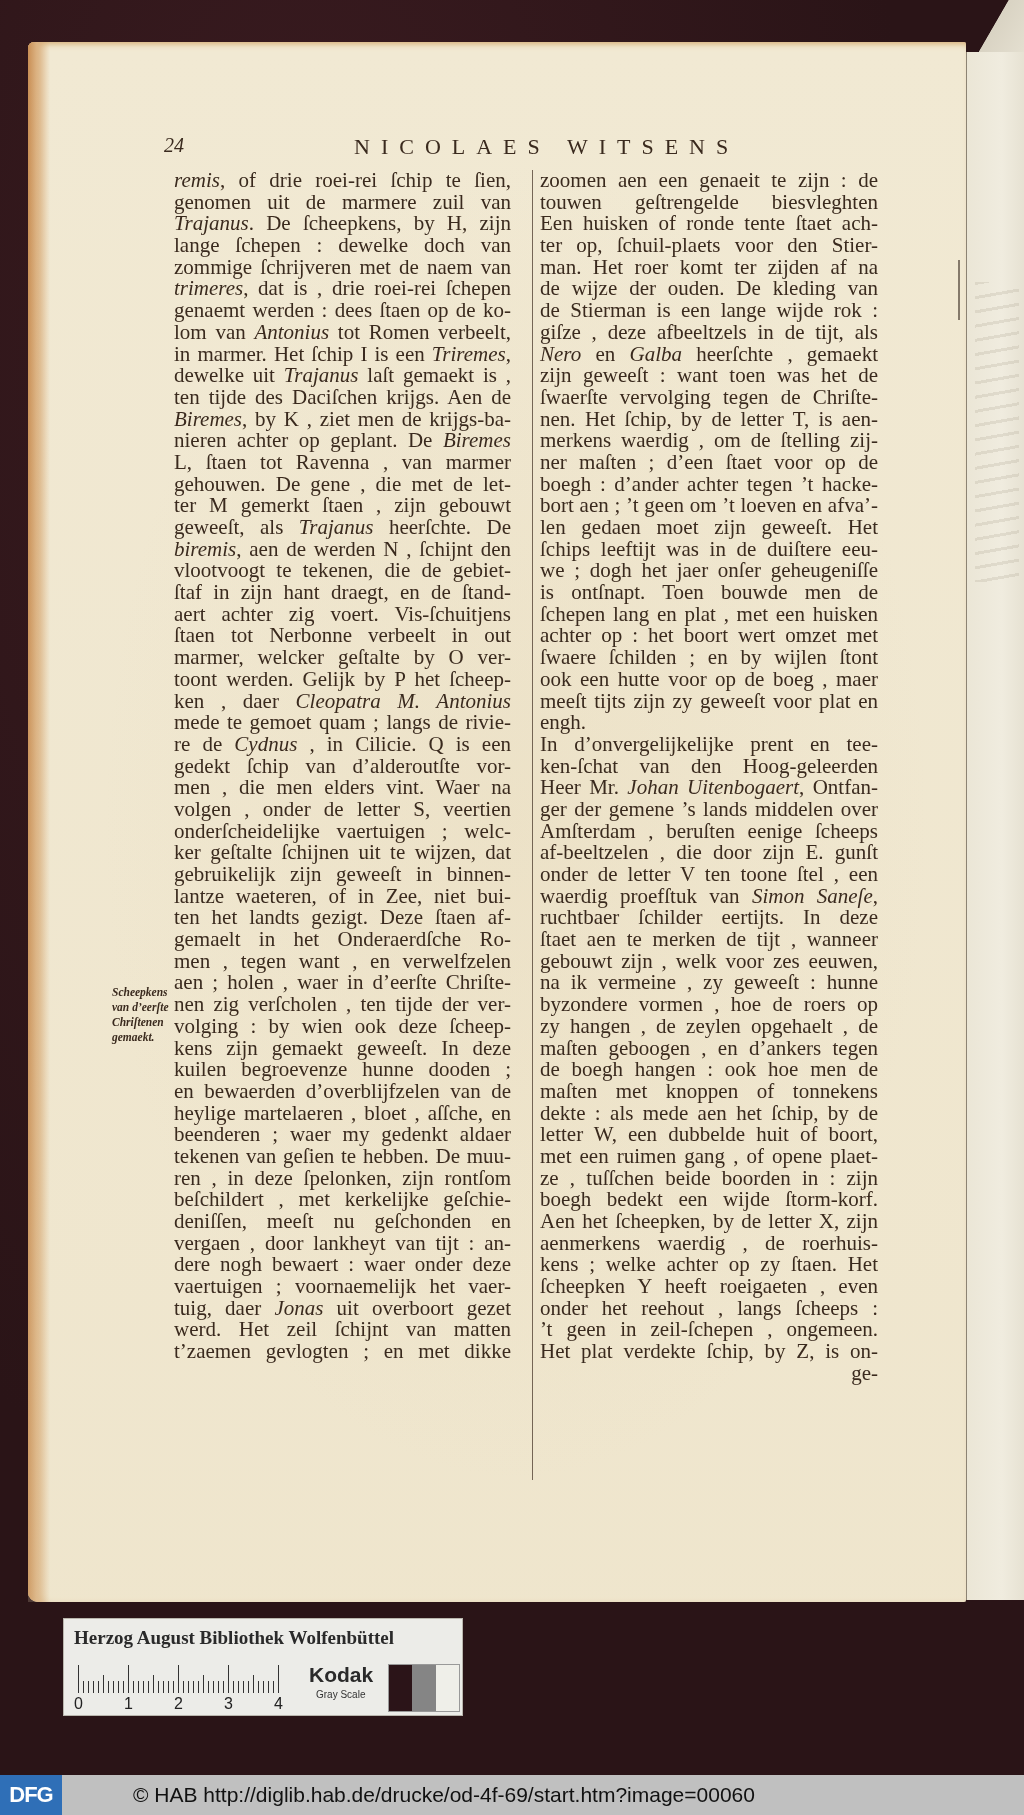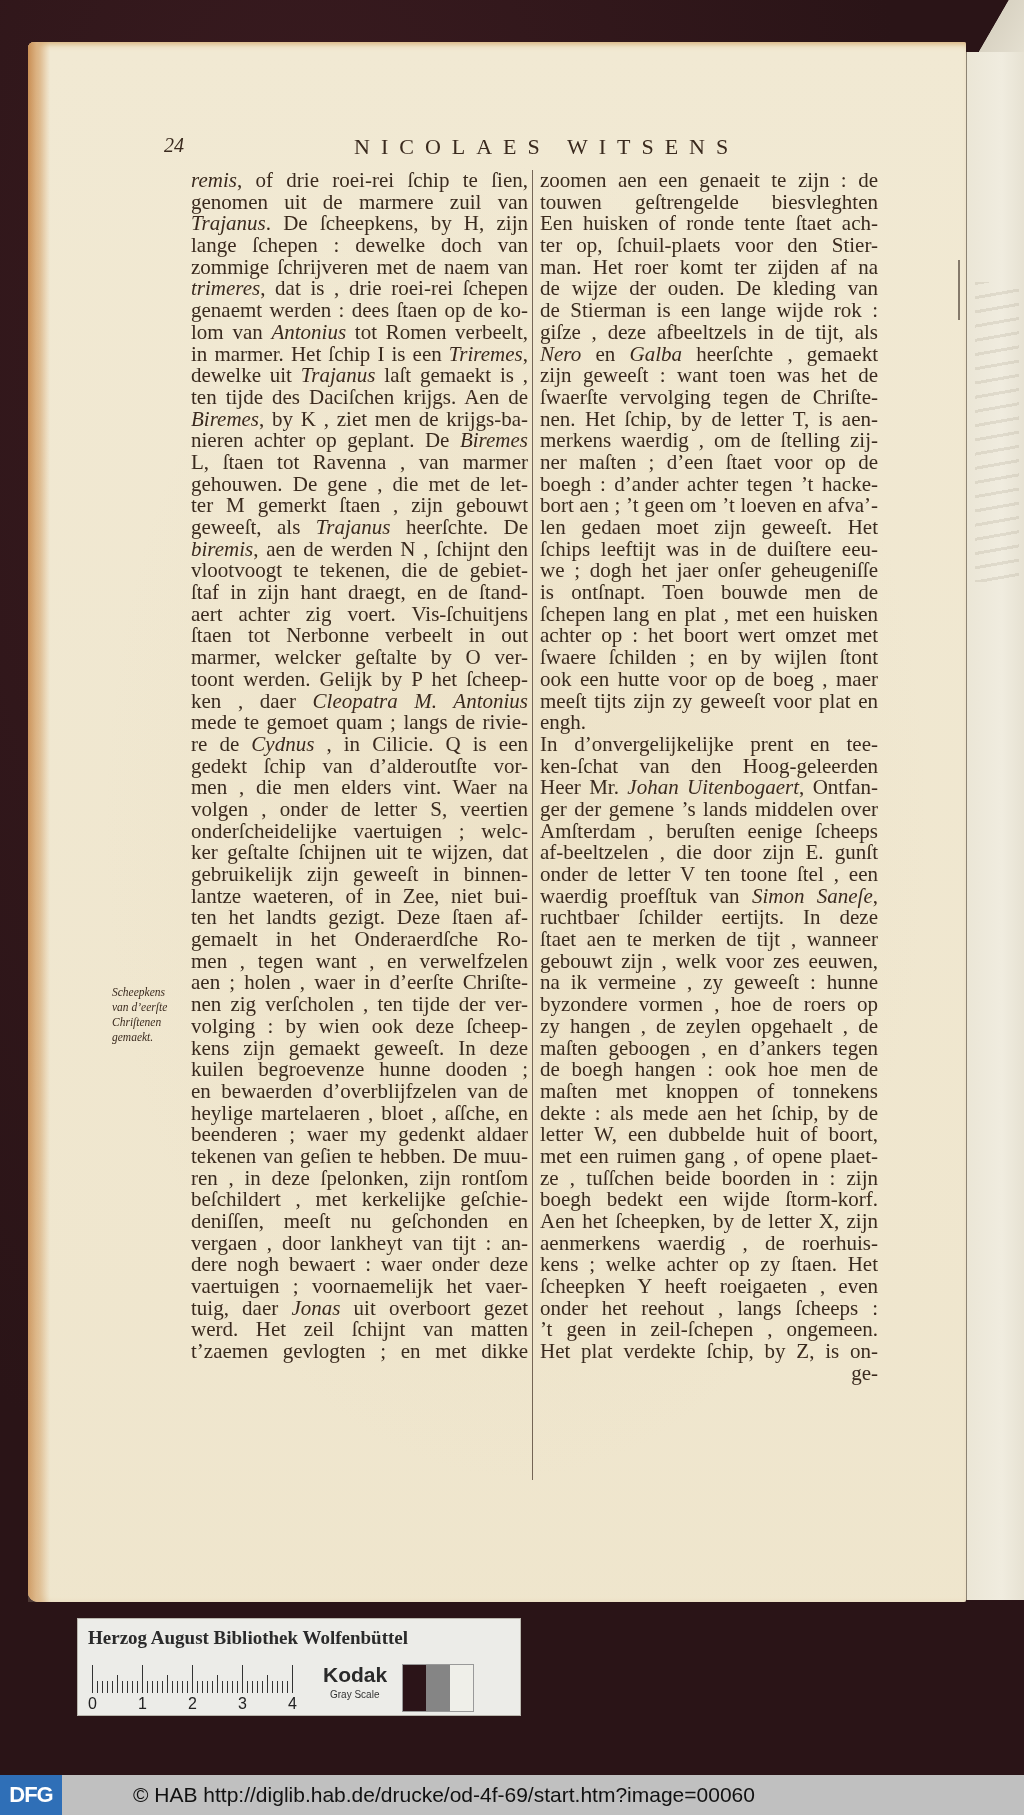--- a/index.html
+++ b/index.html
@@ -58,38 +58,38 @@
     font-variant:small-caps;
     text-align:center;
   }
   .col {
     position:absolute; top:170px; font-size:21px; line-height:21.7px; color:#3a2a1e;
     text-align:justify; text-align-last:justify;
   }
   .col .ln { display:block; white-space:nowrap; text-align:justify; text-align-last:justify; height:21.7px; }
   .col .ln.last { text-align-last:left; }
   .col .ln.right { text-align-last:right; }
-  .col-left { left:191px; width:337px; }
+  .col-left { left:174px; width:337px; }
   .col-right { left:540px; width:338px; }
   .col i { font-style:italic; }
   .divider {
     position:absolute; left:532px; top:170px; width:1px; height:1310px; background:#4b3a2c; opacity:.75;
   }
   .margin-note {
     position:absolute; left:112px; top:985px; width:76px; font-size:11.5px; line-height:15px;
     font-style:italic; color:#3a2a1e;
   }
-  .margin-note span { display:block; white-space:nowrap; }
+  .margin-note span { display:block; white-space:nowrap;font-weight:bold; }
   .fold-mark {
     position:absolute; left:958px; top:260px; width:2px; height:60px; background:#3c2f24; opacity:.6;
   }
   
   .hab-label {
-    position:absolute; left:77px; top:1618px; width:398px; height:96px;
-    background:#ecece8; border:1px solid #b9b6ad;padding-left:44px;
+    position:absolute; left:63px; top:1618px; width:398px; height:96px;
+    background:#ecece8; border:1px solid #b9b6ad;
   }
   .hab-title {
     position:absolute; left:10px; top:8px; font-size:19px; font-weight:bold; color:#2a2a2a;
     font-family:"Liberation Serif","DejaVu Serif",serif; white-space:nowrap;
   }
   .ruler {
     position:absolute; left:14px; top:46px; width:205px; height:28px;
   }
   .ruler .tick { position:absolute; bottom:0; width:1px; background:#333; }
   .ruler-nums { position:absolute; left:10px; top:76px; width:230px; height:16px; }

